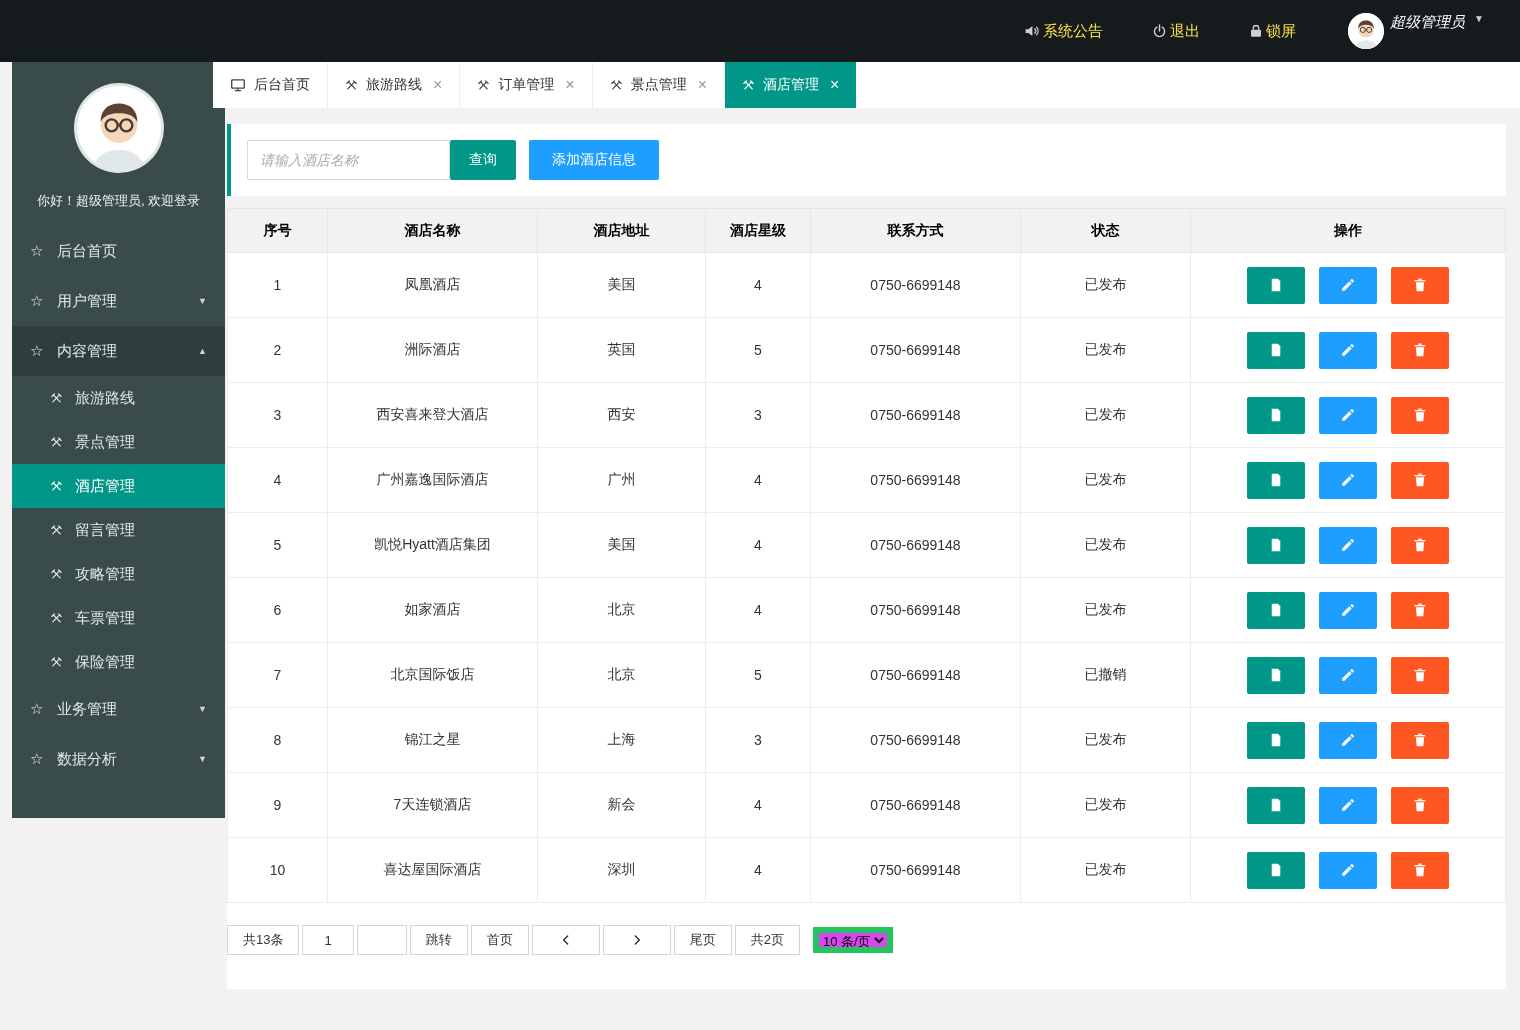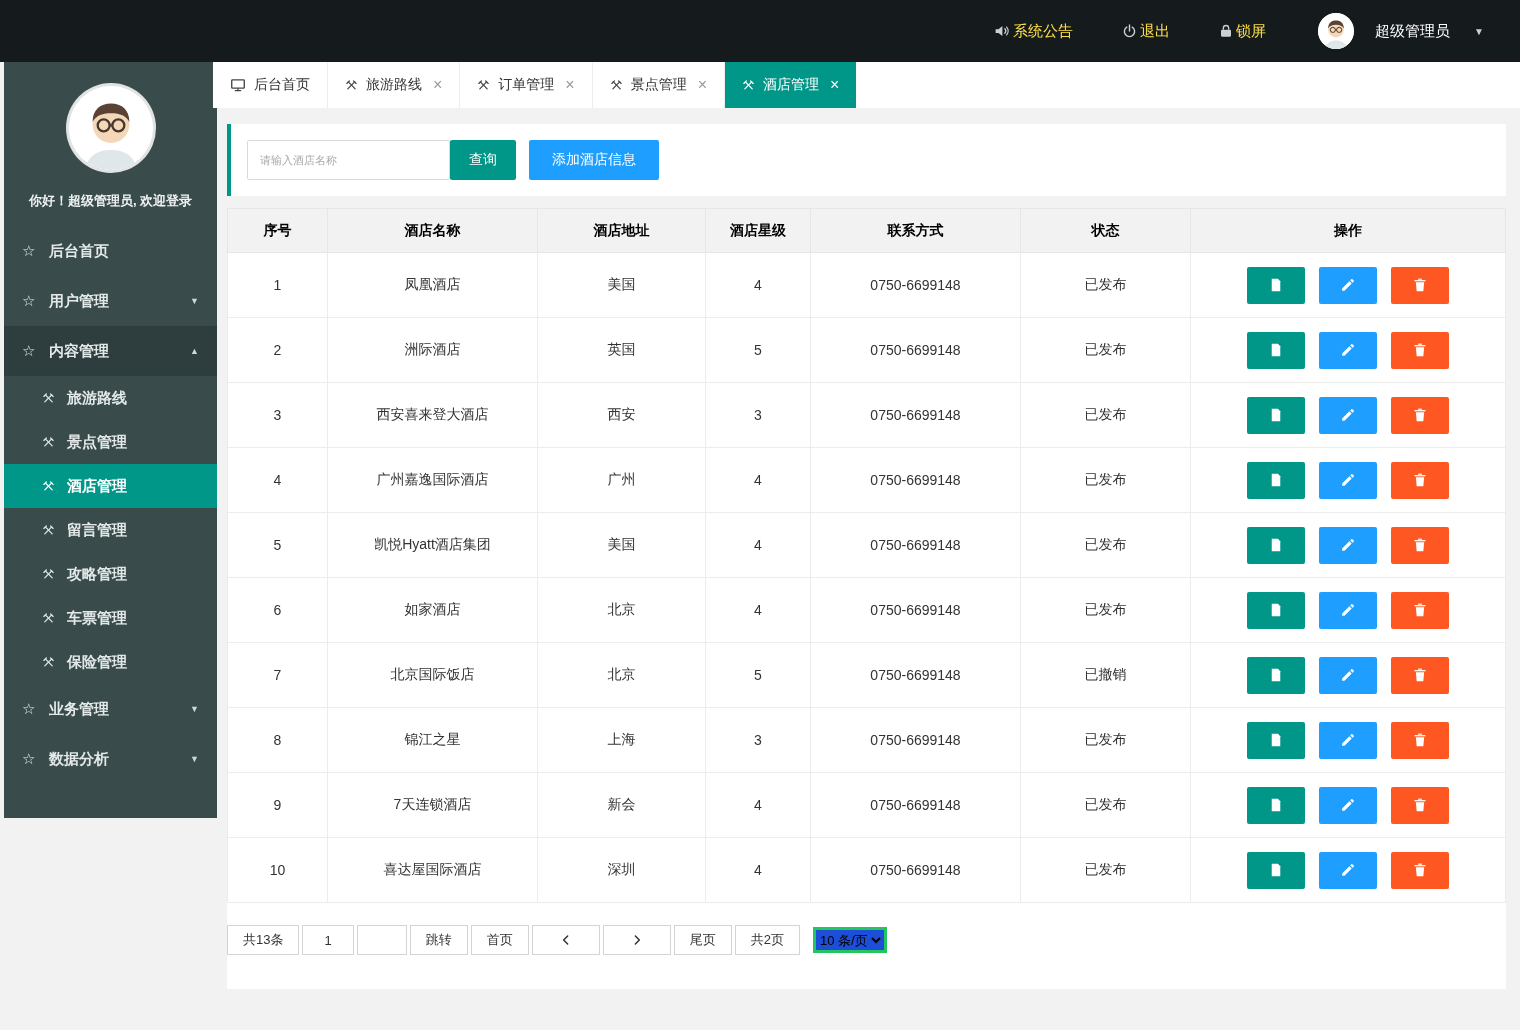--- a/index.html
+++ b/index.html
@@ -14,26 +14,26 @@
   html,body{width:1520px;height:1030px;}
   body{font-family:"Liberation Sans","DejaVu Sans",sans-serif;background:#f2f2f2;overflow:hidden;color:#333;position:relative;}
   svg{display:block;}
 
   
   .topbar{position:absolute;top:0;left:0;width:1520px;height:62px;background:var(--topbar);display:flex;align-items:center;z-index:20;}
   .app-title{color:#fff;font-size:22px;font-weight:bold;padding-left:34px;letter-spacing:1px;}
   .topbar-right{margin-left:auto;display:flex;align-items:center;padding-right:36px;}
   .topbar-action{display:flex;align-items:center;gap:2px;color:#fde047;font-size:15px;margin-left:48px;cursor:pointer;}
   .topbar-action .ticon{display:flex;align-items:center;color:#c9d2d2;}
-  .topbar-user{display:flex;align-items:center;gap:21px;margin-left:52px;color:#fff;font-size:15px;cursor:pointer;}
+  .topbar-user{display:flex;gap:6px;margin-left:52px;color:#fff;font-size:15px;cursor:pointer;font-style:italic;}
   .avatar-sm{width:36px;height:36px;border-radius:50%;overflow:hidden;background:#fff;flex:none;}
   .caret{color:#c9d2d2;font-size:10px;margin-left:3px;}
 
   
-  .sidebar{position:absolute;top:62px;left:4px;width:213px;height:756px;background:var(--sidebar);font-weight:bold;}
+  .sidebar{position:absolute;top:62px;left:12px;width:213px;height:756px;background:var(--sidebar);}
   .profile{padding:24px 10px 16px;text-align:center;}
   .avatar-lg{width:84px;height:84px;border-radius:50%;overflow:hidden;background:#fff;margin:0 auto;box-shadow:0 0 0 3px rgba(255,255,255,.85);}
   .greeting{color:#eef2f2;font-size:13px;margin-top:22px;}
   .menu-item{display:flex;align-items:center;color:#e3e9e9;font-size:15px;cursor:pointer;position:relative;}
   .menu-item.top{height:50px;padding-left:18px;}
   .menu-item.sub{height:44px;padding-left:38px;}
   .menu-item .mi-icon{width:27px;display:flex;align-items:center;font-size:15px;color:inherit;}
   .menu-item .mi-icon-sub{width:25px;}
   .menu-item .arrow{position:absolute;right:18px;font-size:9px;color:#cfd6d6;}
   .menu-item.expanded-parent{background:var(--sidebar-dark);}
@@ -44,40 +44,40 @@
   .tabbar{height:46px;background:#fff;display:flex;align-items:stretch;}
   .tab{display:flex;align-items:center;gap:8px;padding:0 17px;font-size:14px;color:#333;border-right:1px solid #ededed;cursor:pointer;white-space:nowrap;}
   .tab-icon{display:flex;align-items:center;color:#444;}
   .tab .tab-close{font-size:16px;color:#999;margin-left:3px;line-height:1;}
   .tab.active{background:var(--teal);color:#fff;border-right:none;}
   .tab.active .tab-icon{color:#fff;}
   .tab.active .tab-close{color:#fff;}
 
   .content{padding:16px 14px;}
   .search-card{background:#fff;border-left:4px solid var(--teal);padding:16px;display:flex;align-items:center;}
-  .search-input{width:203px;height:40px;border:1px solid #d9d9d9;border-radius:2px;padding:0 12px;font-size:11px;color:#333;outline:none;font-family:inherit;background:#fff;}
+  .search-input{width:203px;height:40px;border:1px solid #d9d9d9;border-radius:2px;padding:0 12px;font-size:14px;color:#333;outline:none;font-family:inherit;background:#fff;font-style:italic;}
   .search-input::placeholder{color:#aaa;}
   .btn{height:40px;border:none;border-radius:2px;color:#fff;font-size:14px;cursor:pointer;font-family:inherit;}
   .btn-search{width:66px;background:var(--teal);}
   .btn-add{width:130px;background:var(--blue);margin-left:13px;}
 
   .table-card{background:#fff;margin-top:12px;padding-bottom:34px;}
   table{width:100%;border-collapse:collapse;table-layout:fixed;}
   th{background:#f2f2f2;height:44px;font-size:14px;font-weight:bold;color:#000000;border:1px solid #e6e6e6;text-align:center;}
   td{height:65px;text-align:center;font-size:14px;color:#333;border:1px solid #ececec;background:#fff;}
   .action-btn{display:inline-flex;align-items:center;justify-content:center;width:58px;height:37px;border:none;border-radius:2px;color:#fff;margin:0 7px;cursor:pointer;vertical-align:middle;}
 
   
   .pagination{display:flex;align-items:center;margin-top:22px;gap:3px;}
   .pg-box{display:inline-flex;align-items:center;justify-content:center;height:30px;padding:0 15px;border:1px solid #d4d4d4;background:#fff;font-size:13px;color:#333;cursor:pointer;}
   .pg-info{cursor:default;}
   .pg-page{padding:0 21px;}
   .pg-arrow{padding:0 26px;color:#333;}
   .pg-input{width:50px;height:30px;border:1px solid #d4d4d4;background:#fff;outline:none;text-align:center;font-size:13px;font-family:inherit;}
-  .pg-select{height:26px;font-size:13px;font-family:inherit;margin-left:10px;border:3px solid #22c55e;background:#1d4ed8;color:#000;}
+  .pg-select{height:26px;font-size:13px;font-family:inherit;margin-left:10px;border:6px solid #22c55e;background:#d946ef;color:#000;}
 </style>
 </head>
 <body>
 
 <header class="topbar">
   <div class="topbar-right">
     <div class="topbar-action">
       <span class="ticon">
           <svg viewBox="0 0 24 24" width="18" height="18">
             <path d="M3.5 9.5v5h3.8l5.2 4.2V5.3L7.3 9.5H3.5z" fill="currentColor"></path>

